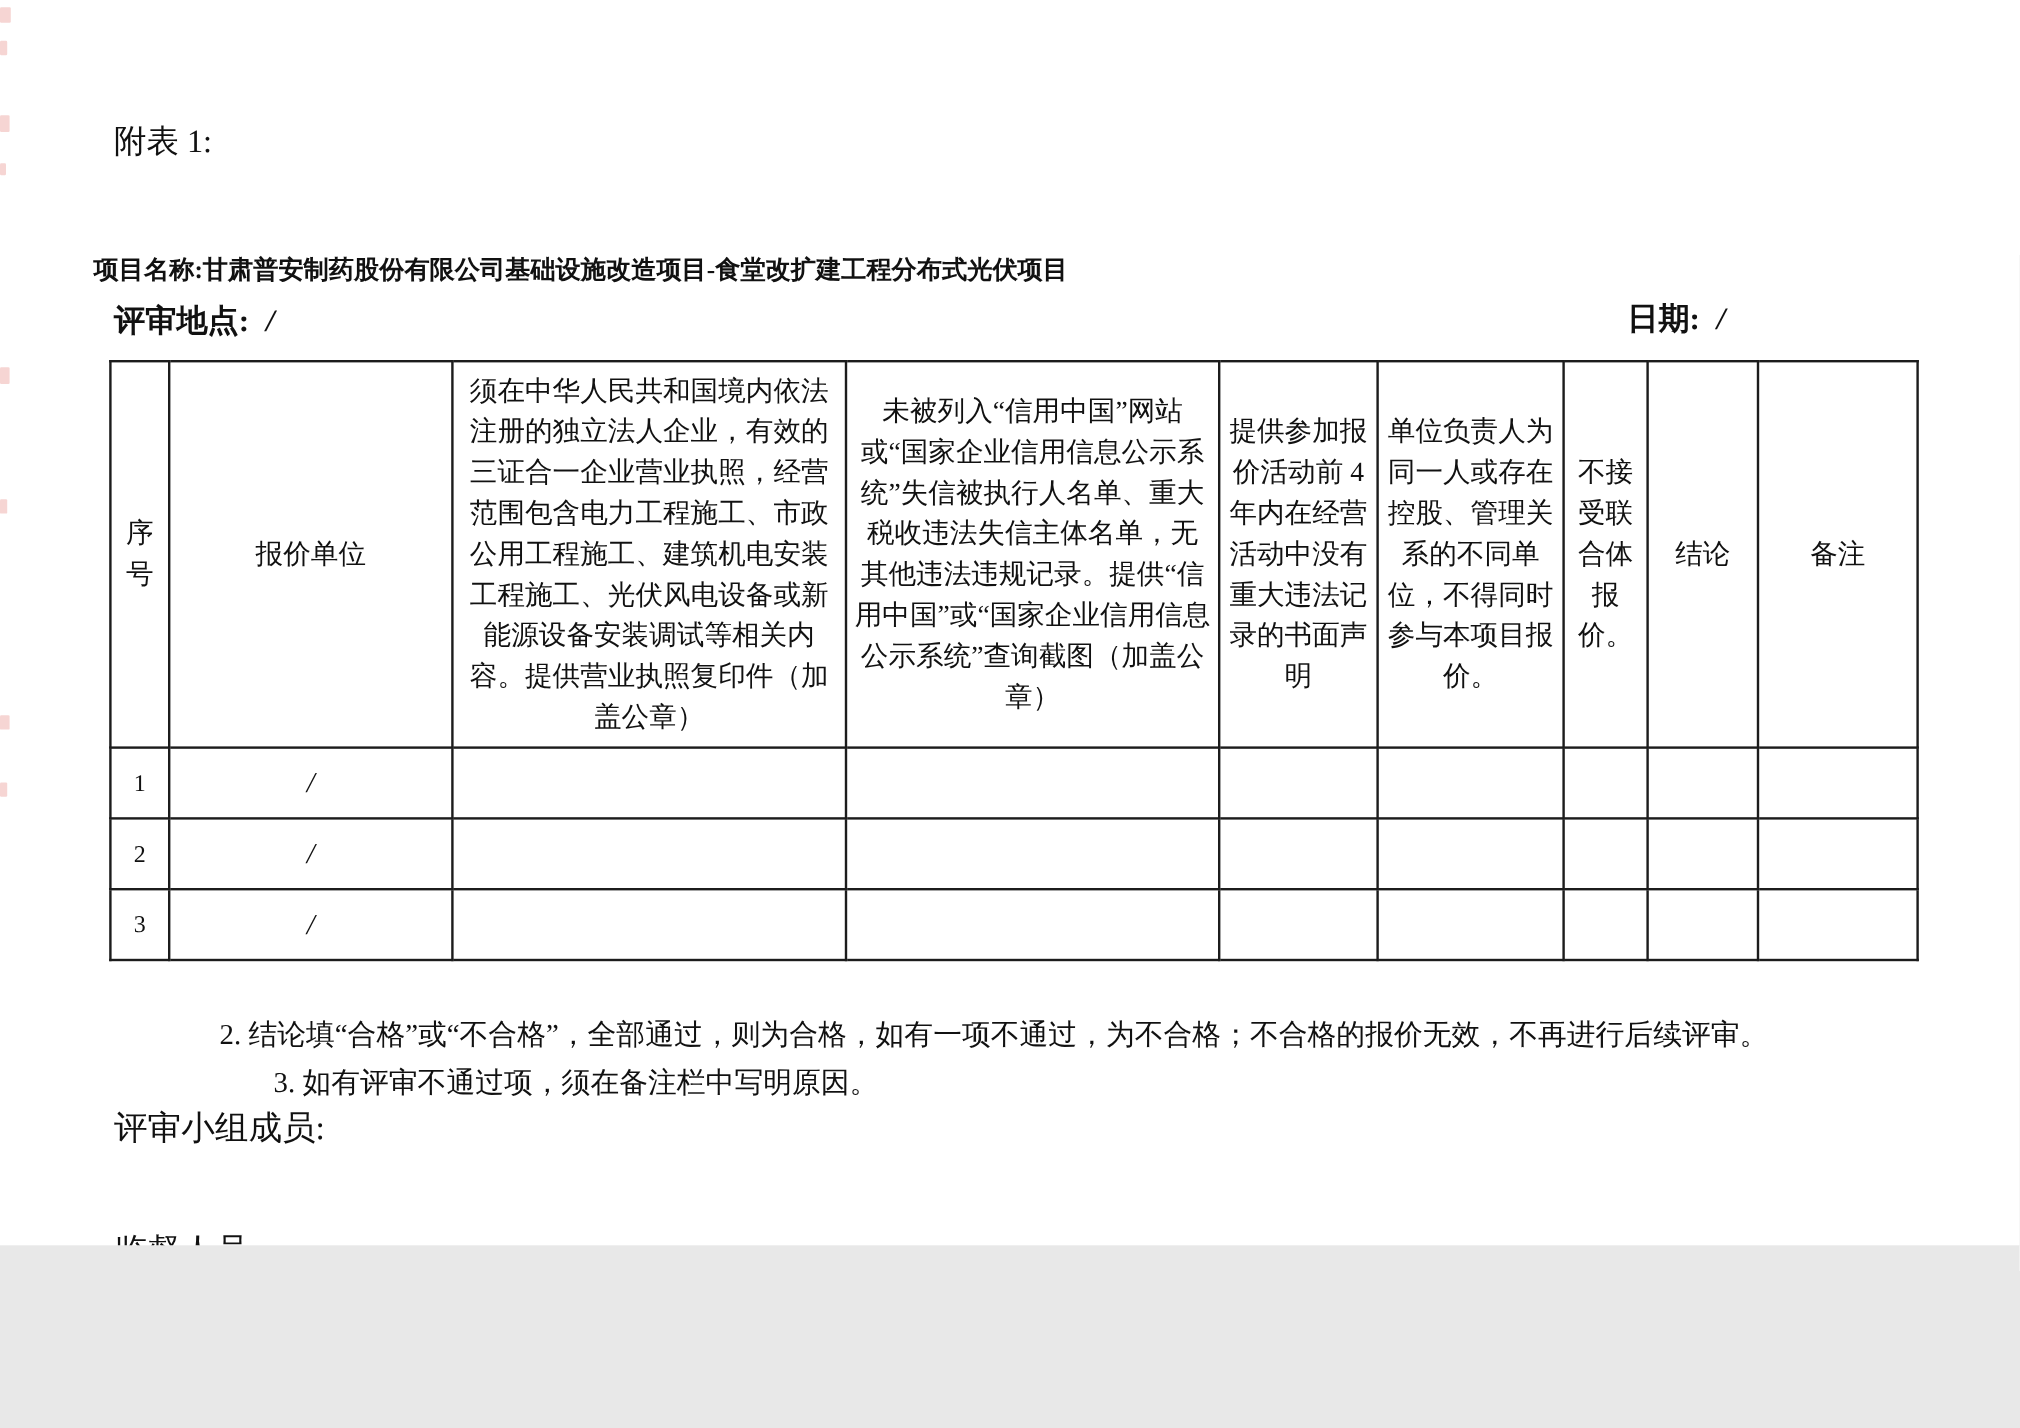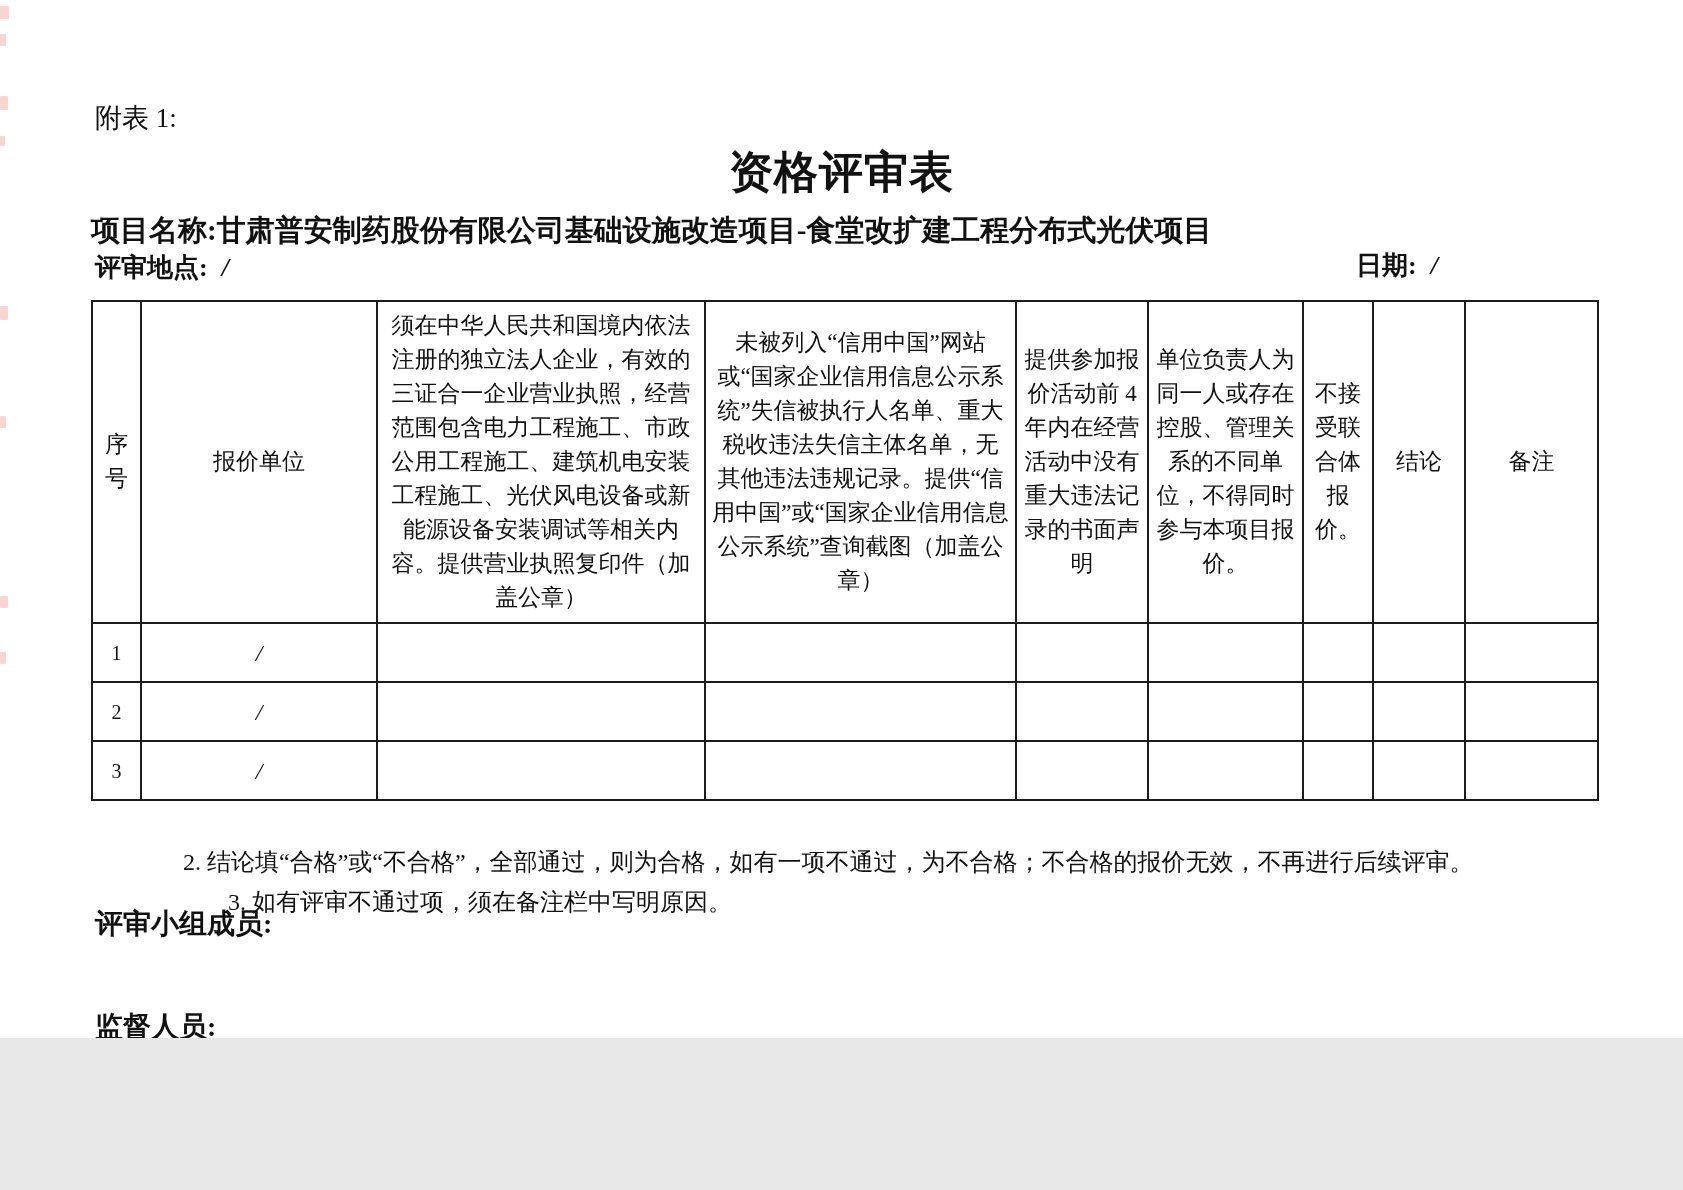--- a/index.html
+++ b/index.html
@@ -9,21 +9,21 @@
     background:#ffffff;
     overflow:hidden;
     font-family:"Liberation Serif","DejaVu Serif",serif;
     color:#111;
     padding-left:16px;
   }
   
   .appendix{position:absolute;left:95px;top:100px;font-size:27px;}
   .doc-title{position:absolute;left:0;top:143px;width:1683px;text-align:center;
     font-size:44px;font-weight:bold;letter-spacing:1px;}
-  .project-line{position:absolute;left:91px;top:211px;font-size:29px;font-weight:bold;white-space:nowrap;}
+  .project-line{position:absolute;left:78px;top:211px;font-size:21px;font-weight:bold;white-space:nowrap;}
   .loc-line{position:absolute;left:95px;top:250px;font-size:26px;font-weight:bold;}
   .date-line{position:absolute;left:1356px;top:248px;font-size:26px;font-weight:bold;}
   .slash-val{display:inline-block;margin-left:14px;font-style:italic;}
   
   .qual-table{
     position:absolute;left:91px;top:300px;
     width:1506px;border-collapse:collapse;table-layout:fixed;
   }
   .qual-table th,.qual-table td{
     border:2px solid #1c1c1c;
@@ -37,21 +37,21 @@
   .qual-table tr.r{height:59px;}
   .qual-table td.num{font-size:20px;}
   .qual-table td.slash{font-size:24px;font-style:italic;}
   
   .note-line{position:absolute;font-size:24px;white-space:nowrap;}
   .note1{left:117px;top:806px;}
   .note1 .note-label{margin-right:14px;}
   .note2{left:183px;top:846px;}
   .note3{left:188px;top:886px;margin-left:40px;}
   
-  .sig{position:absolute;left:95px;font-size:28px;font-weight:bold;}
+  .sig{position:absolute;left:95px;font-size:28px;font-weight:normal;margin-top:16px;}
   .sig-review{top:905px;}
   .sig-supervisor{top:1008px;}
   
   .page-num{position:absolute;left:0;top:1055px;width:1670px;text-align:center;font-size:22px;}
   
   .edge-mark{position:absolute;left:0;background:#efb3ae;opacity:.55;border-radius:1px;}
   .em1{top:6px;width:9px;height:13px;}
   .em2{top:34px;width:6px;height:12px;}
   .em3{top:96px;width:8px;height:14px;}
   .em4{top:136px;width:5px;height:10px;}
@@ -71,21 +71,20 @@
     <div class="edge-mark em2"></div>
     <div class="edge-mark em3"></div>
     <div class="edge-mark em4"></div>
     <div class="edge-mark em5"></div>
     <div class="edge-mark em6"></div>
     <div class="edge-mark em7"></div>
     <div class="edge-mark em8"></div>
   </div>
 
   <div class="appendix">附表 1:</div>
-  <div class="doc-title">资格评审表</div>
 
   <div class="project-line">
     <span>项目名称:</span><span>甘肃普安制药股份有限公司基础设施改造项目-食堂改扩建工程分布式光伏项目</span>
   </div>
 
   <div class="loc-line">
     <span>评审地点:</span><span class="slash-val">/</span>
   </div>
 
   <div class="date-line">

